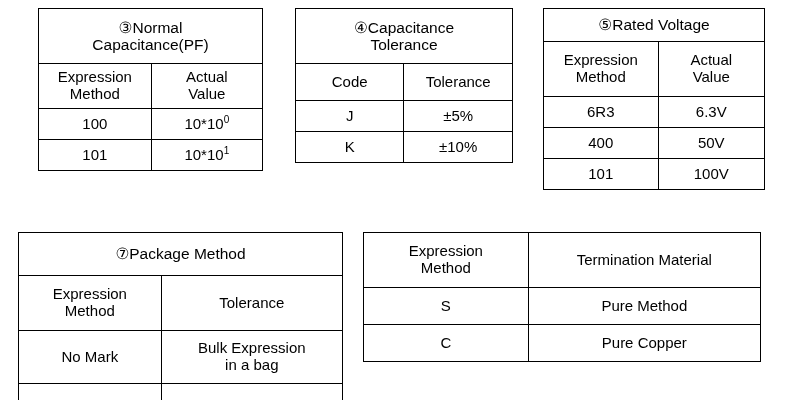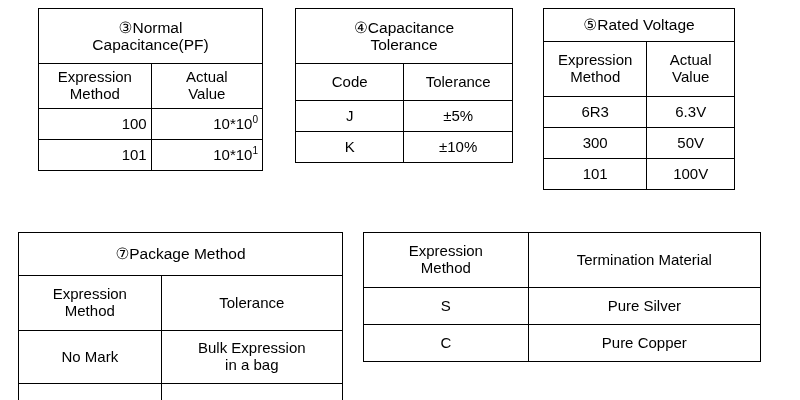--- a/index.html
+++ b/index.html
@@ -43,32 +43,32 @@
   }
   .sup {
     font-size: 10px;
     vertical-align: super;
     line-height: 0;
   }
   
   #tbl-normal-capacitance { left: 38px; top: 8px; width: 225px; }
   #tbl-normal-capacitance td.title { height: 44px; }
   #tbl-normal-capacitance td.hdr { height: 38px; }
-  #tbl-normal-capacitance td.cell { height: 24px; text-align: right; }
+  #tbl-normal-capacitance td.cell { height: 24px; }
   #tbl-normal-capacitance col.c1 { width: 113px; }
   #tbl-normal-capacitance col.c2 { width: 112px; }
 
   #tbl-capacitance-tolerance { left: 295px; top: 8px; width: 218px; border-radius: 22px; }
   #tbl-capacitance-tolerance td.title { height: 44px; }
   #tbl-capacitance-tolerance td.hdr { height: 30px; }
   #tbl-capacitance-tolerance td.cell { height: 24px; }
   #tbl-capacitance-tolerance col.c1 { width: 109px; }
   #tbl-capacitance-tolerance col.c2 { width: 109px; }
 
-  #tbl-rated-voltage { left: 543px; top: 8px; width: 192px; }
+  #tbl-rated-voltage { left: 543px; top: 8px; width: 222px; }
   #tbl-rated-voltage td.title { height: 22px; }
   #tbl-rated-voltage td.hdr { height: 48px; }
   #tbl-rated-voltage td.cell { height: 24px; }
   #tbl-rated-voltage col.c1 { width: 113px; }
   #tbl-rated-voltage col.c2 { width: 105px; }
 
   #tbl-package-method { left: 18px; top: 232px; width: 325px; }
   #tbl-package-method td.title { height: 32px; margin-left: 40px; }
   #tbl-package-method td.hdr { height: 48px; }
   #tbl-package-method td.cell { height: 46px; }
@@ -166,21 +166,21 @@
         <td class="hdr">
           <span class="twoline">Actual</span>
           <span class="twoline">Value</span>
         </td>
       </tr>
       <tr>
         <td class="cell">6R3</td>
         <td class="cell">6.3V</td>
       </tr>
       <tr>
-        <td class="cell">300</td>
+        <td class="cell">400</td>
         <td class="cell">50V</td>
       </tr>
       <tr>
         <td class="cell">101</td>
         <td class="cell">100V</td>
       </tr>
     </tbody>
   </table>
 
   <table class="spec" id="tbl-package-method">
@@ -221,21 +221,21 @@
     <tbody>
       <tr>
         <td class="hdr">
           <span class="twoline">Expression</span>
           <span class="twoline">Method</span>
         </td>
         <td class="hdr">Termination Material</td>
       </tr>
       <tr>
         <td class="cell">S</td>
-        <td class="cell">Pure Silver</td>
+        <td class="cell">Pure Method</td>
       </tr>
       <tr>
         <td class="cell">C</td>
         <td class="cell">Pure Copper</td>
       </tr>
     </tbody>
   </table>
 
 </div>
 

